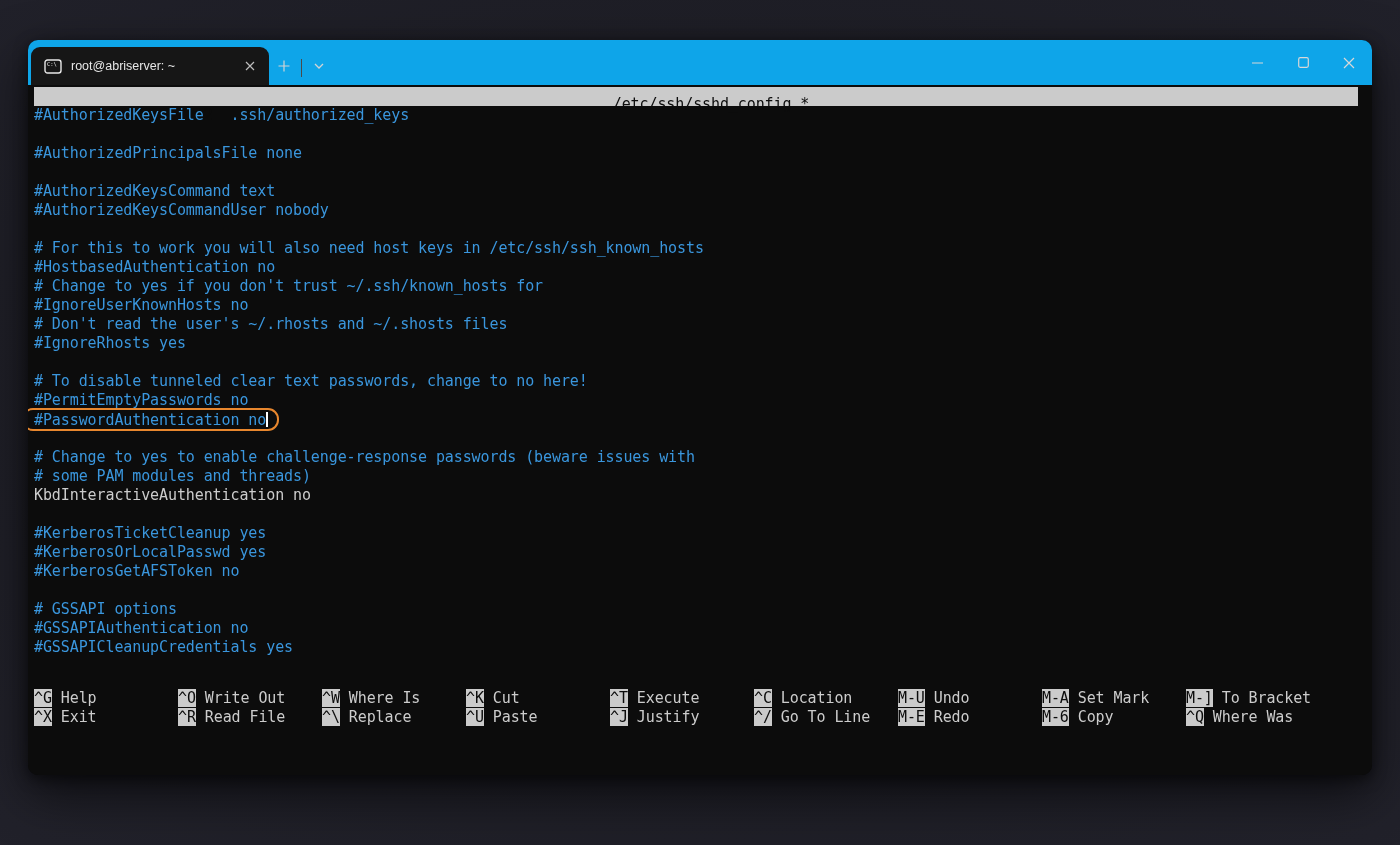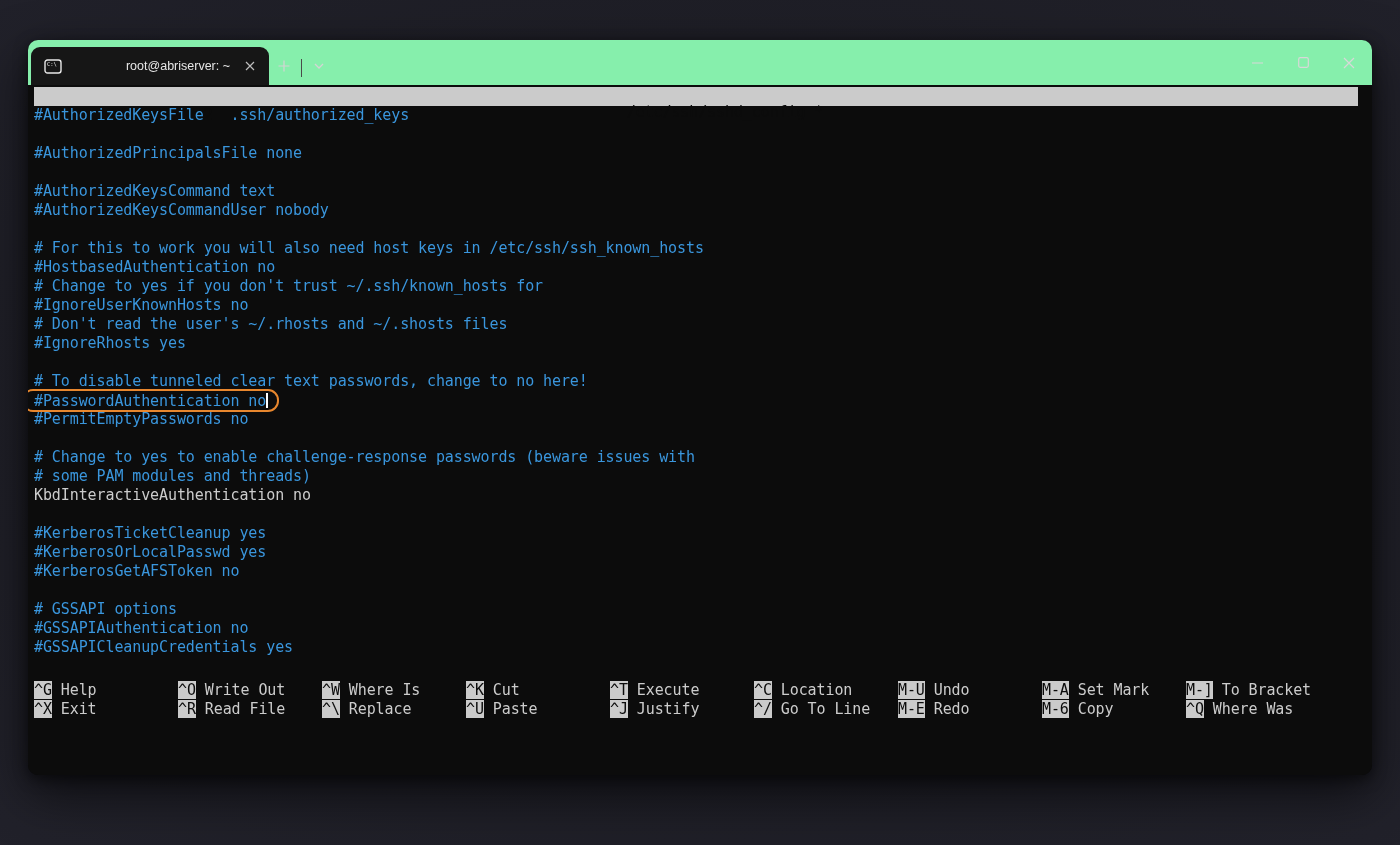--- a/index.html
+++ b/index.html
@@ -11,22 +11,22 @@
 
   
   .window {
     position:absolute; left:28px; top:40px; width:1344px; height:735px;
     border-radius:10px; overflow:hidden; background:#0c0c0c;
     box-shadow: 0 18px 50px rgba(0,0,0,.6), 0 4px 14px rgba(0,0,0,.5);
   }
 
   
   .tabbar {
-    position:relative; height:45px; background:#86efac;
-    display:flex; align-items:flex-end;text-align:right;
+    position:relative; height:45px; background:#0ea5e9;
+    display:flex; align-items:flex-end;
   }
   .tab {
     position:relative; margin-left:3px; width:238px; height:38px;
     background:#161616; border-radius:9px 9px 0 0;
     display:flex; align-items:center; padding:0 8px 0 13px; gap:9px;
   }
   .tab-title { color:#e6e6e6; font-family:"Liberation Sans", sans-serif; font-size:12.5px; flex:1; white-space:nowrap; overflow:hidden; }
   .tab-close { width:22px; height:22px; display:flex; align-items:center; justify-content:center; border-radius:4px; }
   .tabbar-btn { width:30px; height:30px; margin-bottom:4px; display:flex; align-items:center; justify-content:center; }
   .tab-divider { width:1px; height:18px; background:#4a4a4a; margin:0 2px 8px 2px; }
@@ -40,36 +40,36 @@
     background: var(--terminal-bg, #0c0c0c);
     padding:2px 14px 0 6px;
     font-size:15px; line-height:19px; letter-spacing:-0.1px;
     color: var(--text, #cccccc);
   }
   .nano-header {
     position:relative; height:19px; background:var(--bar,#cbcbcb); color:#0c0c0c;
     white-space:pre;
   }
   .nano-file {
-    position:absolute; left:50%; transform:translateX(-50%); margin-left:29px; top:16px; white-space:pre;
+    position:absolute; left:50%; transform:translateX(-50%); margin-left:15px; top:8px; white-space:pre;
   }
   .screen { position:relative; }
   .line { height:19px; white-space:pre; }
   .line.comment span.txt { color: var(--comment, #3a96dd); }
   .line.plain span.txt { color: var(--text, #cccccc); }
   .line.boxed { position:relative; }
   .line .box {
     position:absolute; left:-12px; top:-2px; width:257px; height:23px;
     border:2px solid var(--highlight-border, #e8872e); border-radius:11px;
     pointer-events:none;
   }
   .cursor { display:inline-block; width:2px; height:15px; background:#ffffff; transform:translateY(2px); }
 
   
-  .shortcuts { margin-top:5px; }
+  .shortcuts { margin-top:13px; }
   .srow { height:19px; white-space:pre; }
   .scell { display:inline-block; width:144px; white-space:pre; overflow:visible; }
   .kcap { background:var(--bar,#cbcbcb); color:#0c0c0c; }
   .slbl { color:var(--text,#cccccc); }
 
   svg { display:block; }
 </style>
 </head>
 <body>
 
@@ -146,22 +146,22 @@
         <div class="line comment"><span class="txt">#AuthorizedKeysCommandUser nobody</span></div>
         <div class="line blank"><span class="txt"> </span></div>
         <div class="line comment"><span class="txt"># For this to work you will also need host keys in /etc/ssh/ssh_known_hosts</span></div>
         <div class="line comment"><span class="txt">#HostbasedAuthentication no</span></div>
         <div class="line comment"><span class="txt"># Change to yes if you don't trust ~/.ssh/known_hosts for</span></div>
         <div class="line comment"><span class="txt">#IgnoreUserKnownHosts no</span></div>
         <div class="line comment"><span class="txt"># Don't read the user's ~/.rhosts and ~/.shosts files</span></div>
         <div class="line comment"><span class="txt">#IgnoreRhosts yes</span></div>
         <div class="line blank"><span class="txt"> </span></div>
         <div class="line comment"><span class="txt"># To disable tunneled clear text passwords, change to no here!</span></div>
+        <div class="line comment"><span class="txt">#PermitEmptyPasswords no</span></div>
         <div class="line comment boxed"><span class="txt">#PasswordAuthentication no</span><span class="cursor"></span><span class="box"></span></div>
-        <div class="line comment"><span class="txt">#PermitEmptyPasswords no</span></div>
         <div class="line blank"><span class="txt"> </span></div>
         <div class="line comment"><span class="txt"># Change to yes to enable challenge-response passwords (beware issues with</span></div>
         <div class="line comment"><span class="txt"># some PAM modules and threads)</span></div>
         <div class="line plain"><span class="txt">KbdInteractiveAuthentication no</span></div>
         <div class="line blank"><span class="txt"> </span></div>
         <div class="line comment"><span class="txt">#KerberosTicketCleanup yes</span></div>
         <div class="line comment"><span class="txt">#KerberosOrLocalPasswd yes</span></div>
         <div class="line comment"><span class="txt">#KerberosGetAFSToken no</span></div>
         <div class="line blank"><span class="txt"> </span></div>
         <div class="line comment"><span class="txt"># GSSAPI options</span></div>

